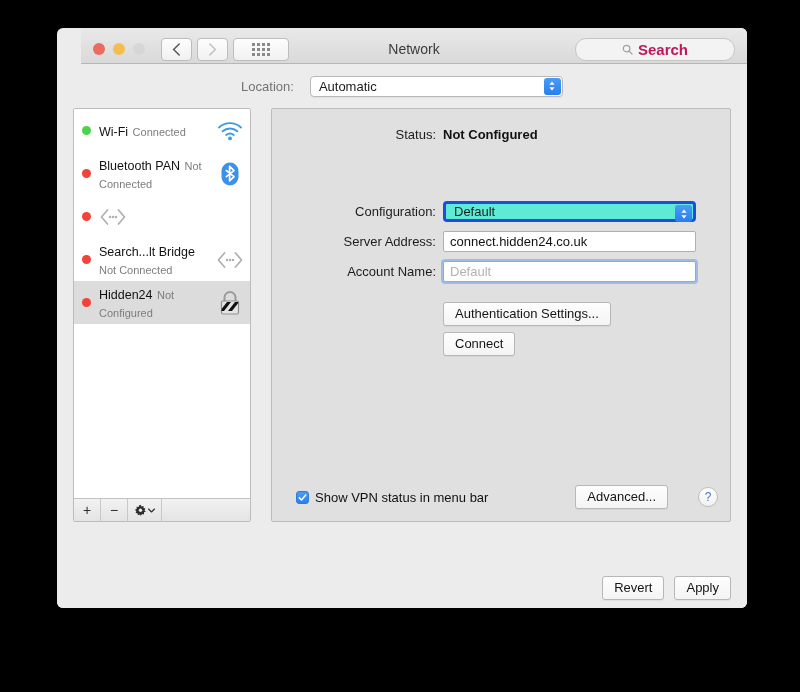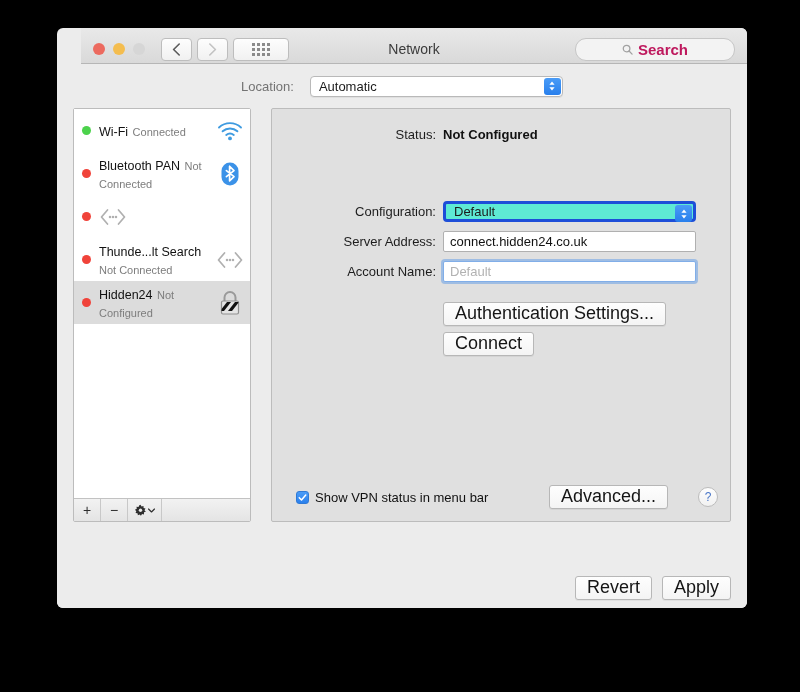--- a/index.html
+++ b/index.html
@@ -195,21 +195,21 @@
     border: 1px solid #81aee8;
     box-shadow: 0 0 0 2px rgba(106,160,230,0.55);
   }
   .textfield .ph { color: #b2b2b2; }
 
   .btnrow { display: flex; margin-top: 20px; }
   .btnrow.second { margin-top: 6px; }
   .pbtn {
     background: linear-gradient(to bottom,#fefefe,#f4f4f4);
     border: 1px solid #b7b7b7; border-radius: 3px;
-    font-size: 18px; color: #151515;
+    font-size: 13px; color: #151515;
     padding: 3px 11px 4px;
     line-height: 15px;
     box-shadow: 0 1px 0 rgba(0,0,0,0.05);
   }
 
   .bottomrow {
     position: absolute; left: 0; right: 0; bottom: 12px;
     display: flex; align-items: center;
     padding: 0 12px 0 24px;
     gap: 20px;
@@ -347,21 +347,21 @@
                 <circle cx="11" cy="9" r="1.25" fill="#b0b0b0"></circle>
                 <circle cx="14" cy="9" r="1.25" fill="#b0b0b0"></circle>
                 <circle cx="17" cy="9" r="1.25" fill="#b0b0b0"></circle>
               </svg>
             </span>
           </div>
 
           <div class="svc">
             <span class="statusdot" style="background:#f0433a"></span>
             <span class="texts">
-              <span class="name">Thunde...lt Search</span>
+              <span class="name">Search...lt Bridge</span>
               <span class="state">Not Connected</span>
             </span>
             <span class="svcicon">
               <svg width="28" height="18" viewBox="0 0 28 18">
                 <path d="M8.5 2 L2.5 9 L8.5 16" fill="none" stroke="#b0b0b0" stroke-width="1.7" stroke-linejoin="round" stroke-linecap="round"></path>
                 <path d="M19.5 2 L25.5 9 L19.5 16" fill="none" stroke="#b0b0b0" stroke-width="1.7" stroke-linejoin="round" stroke-linecap="round"></path>
                 <circle cx="11" cy="9" r="1.25" fill="#b0b0b0"></circle>
                 <circle cx="14" cy="9" r="1.25" fill="#b0b0b0"></circle>
                 <circle cx="17" cy="9" r="1.25" fill="#b0b0b0"></circle>
               </svg>

